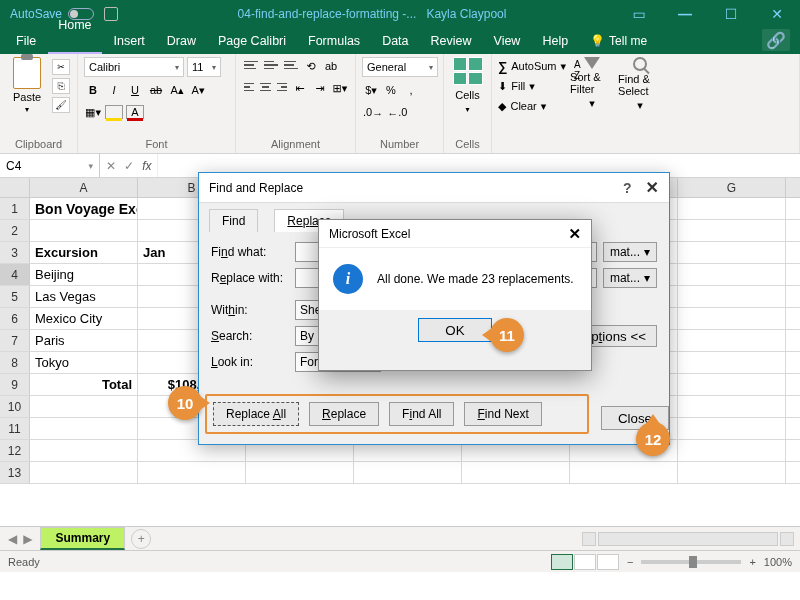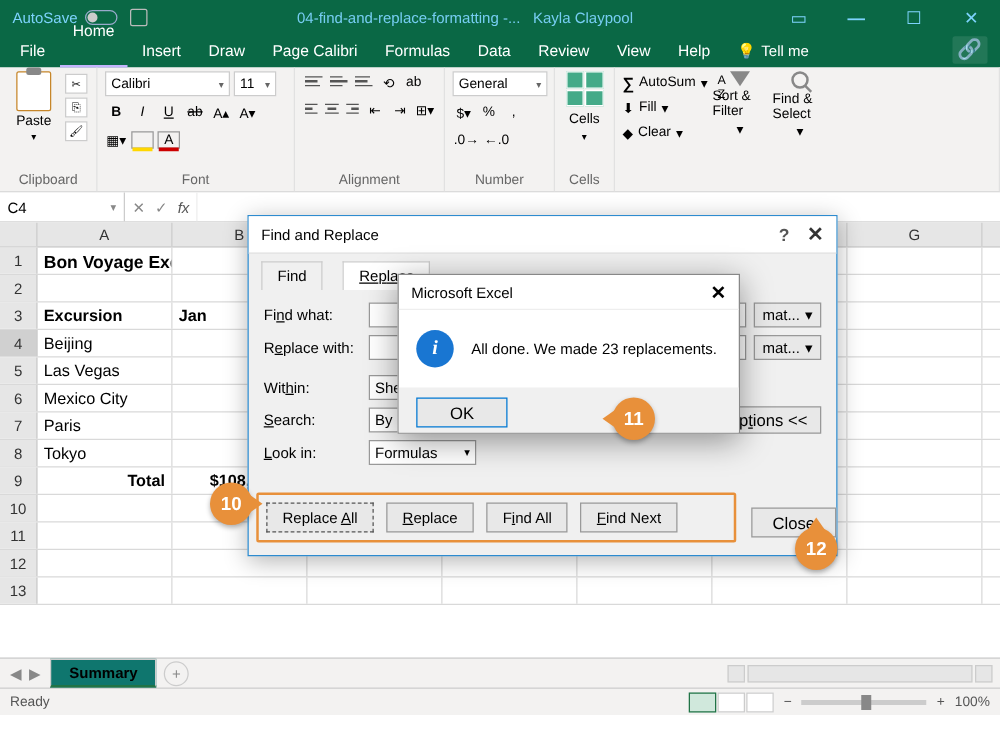--- a/index.html
+++ b/index.html
@@ -88,21 +88,21 @@
 .row .cell { flex: 0 0 108px; border-right: 1px solid #d9d9d9; padding: 0 5px; font-size: 13px; line-height: 22px; white-space: nowrap; overflow:hidden;}
 .row .cell.bold { font-weight: bold; }
 .row .cell.title { font-weight: bold; font-size: 14px; }
 .row .cell.right { text-align: right; }
 .row.sel .cell.selcell { outline: 2px solid #217346; outline-offset:-1px; background:#e8f0ea;}
 .colhdr .ch.sel { background:#d0d0d0; }
 
 
 .sheetbar { height: 24px; border-top: 1px solid #ccc; display: flex; align-items: center; font-size: 12px; background:#f3f2f1;}
 .sheetbar .nav { padding: 0 8px; color:#888; display:flex; gap:6px;}
-.sheetbar .stab { padding: 3px 14px; background:#0f766e; border:1px solid #ccc; border-bottom:2px solid #217346; font-weight:600;}
+.sheetbar .stab { padding: 3px 14px; background:#bef264; border:1px solid #ccc; border-bottom:2px solid #217346; font-weight:600;}
 .sheetbar .plus { width:20px; height:20px; border:1px solid #ccc; border-radius:50%; margin-left:6px; display:flex; align-items:center; justify-content:center; color:#888;}
 .sheetbar .scroll { margin-left:auto; display:flex; align-items:center; gap:2px; padding-right:6px;}
 .sheetbar .sbox { width:14px; height:14px; background:#e6e6e6; border:1px solid #ccc;}
 .sheetbar .strack { width:180px; height:14px; background:#e6e6e6; border:1px solid #ccc;}
 
 
 .statusbar { height: 22px; background: #f3f2f1; border-top:1px solid #ccc; display:flex; align-items:center; font-size:11px; padding:0 8px; color:#555;}
 .statusbar .right { margin-left:auto; display:flex; align-items:center; gap:8px;}
 .viewbtns { display:flex; gap:1px;}
 .viewbtn { width:22px; height:16px; border:1px solid #ccc; background:#fff;}
@@ -133,21 +133,21 @@
 .dialog .dbtn .u{text-decoration:underline;}
 .dialog .dbtn.outlined { border:1px dashed #555;}
 .dialog .closebtn { position:absolute; right:0; bottom:14px; height:24px; padding:0 16px; border:1px solid #999; background:#e8e8e8;}
 
 
 .msgbox { position:absolute; left:318px; top:219px; width:274px; background:#fff; border:1px solid #888; box-shadow:0 6px 24px rgba(0,0,0,0.4); font-size:12px;}
 .msgbox .mtitle { height:28px; display:flex; align-items:center; padding:0 10px; border-bottom:1px solid #eee;}
 .msgbox .mtitle .mx { margin-left:auto; font-size:15px; font-weight:bold;}
 .msgbox .mbody { display:flex; align-items:center; gap:14px; padding:16px 14px;}
 .msgbox .info-icon { width:30px; height:30px; border-radius:50%; background:#1976d2; color:#fff; display:flex; align-items:center; justify-content:center; font-size:16px; font-weight:bold; font-style:italic; font-family:Georgia,serif;}
-.msgbox .mbtns { padding:8px 14px 4px; display:flex; background:#f0f0f0;}
+.msgbox .mbtns { padding:8px 14px 28px; display:flex; justify-content:center; background:#f0f0f0;}
 .msgbox .okbtn { height:24px; padding:0 26px; border:1px solid #0078d4; background:#e8e8e8;}
 
 
 .callout { position:absolute; width:34px; height:34px; border-radius:50%; background:#e8903a; color:#fff; font-weight:bold; font-size:15px; display:flex; align-items:center; justify-content:center; box-shadow:0 2px 4px rgba(0,0,0,0.3);}
 .callout::before { content:""; position:absolute; width:0; height:0; }
 .co10 { left:168px; top:386px;} .co10::before{ right:-8px; top:10px; border-top:7px solid transparent; border-bottom:7px solid transparent; border-left:10px solid #e8903a;}
 .co11 { left:490px; top:318px;} .co11::before{ left:-8px; top:10px; border-top:7px solid transparent; border-bottom:7px solid transparent; border-right:10px solid #e8903a;}
 .co12 { left:636px; top:422px;} .co12::before{ top:-8px; left:10px; border-left:7px solid transparent; border-right:7px solid transparent; border-bottom:10px solid #e8903a;}
 </style>
 </head>

